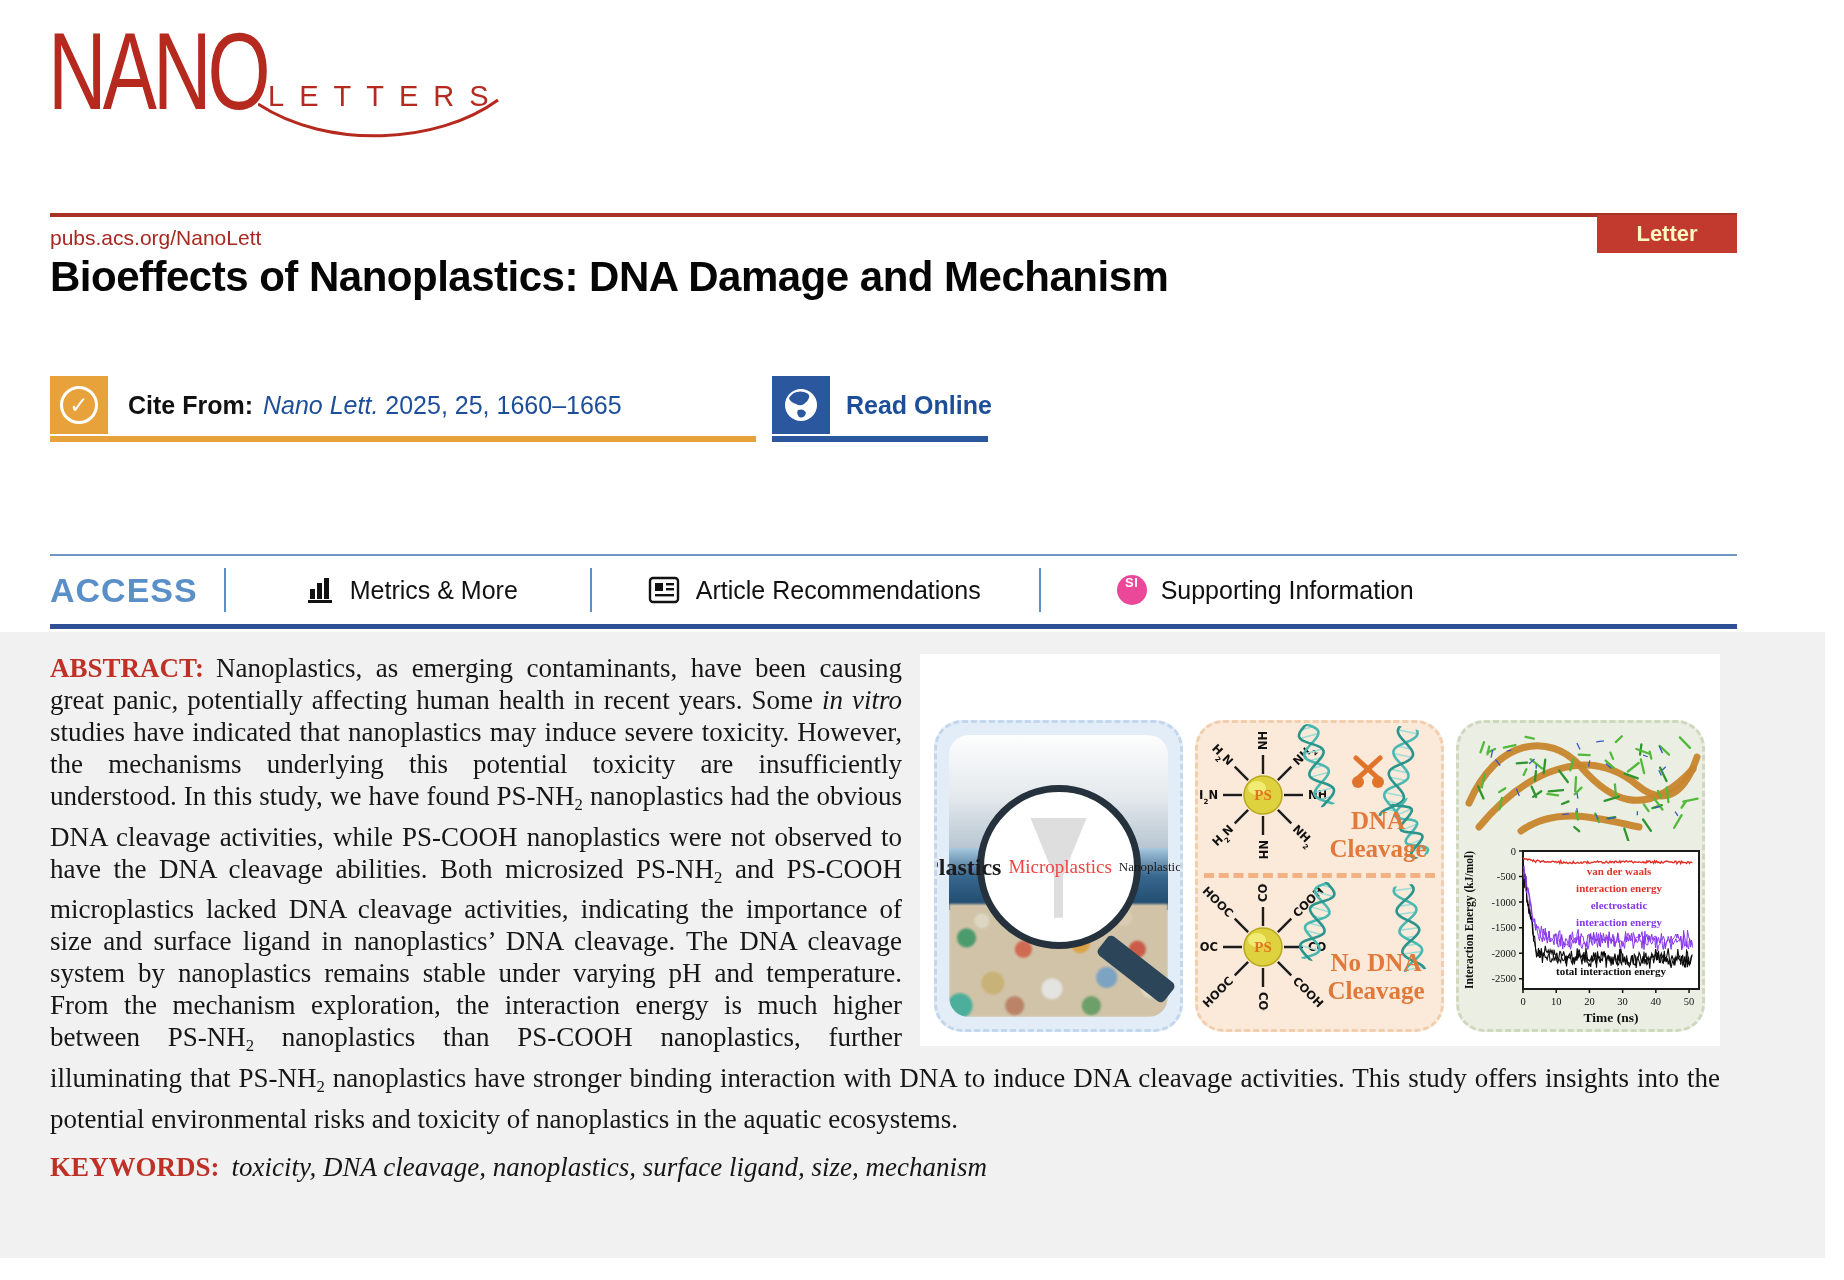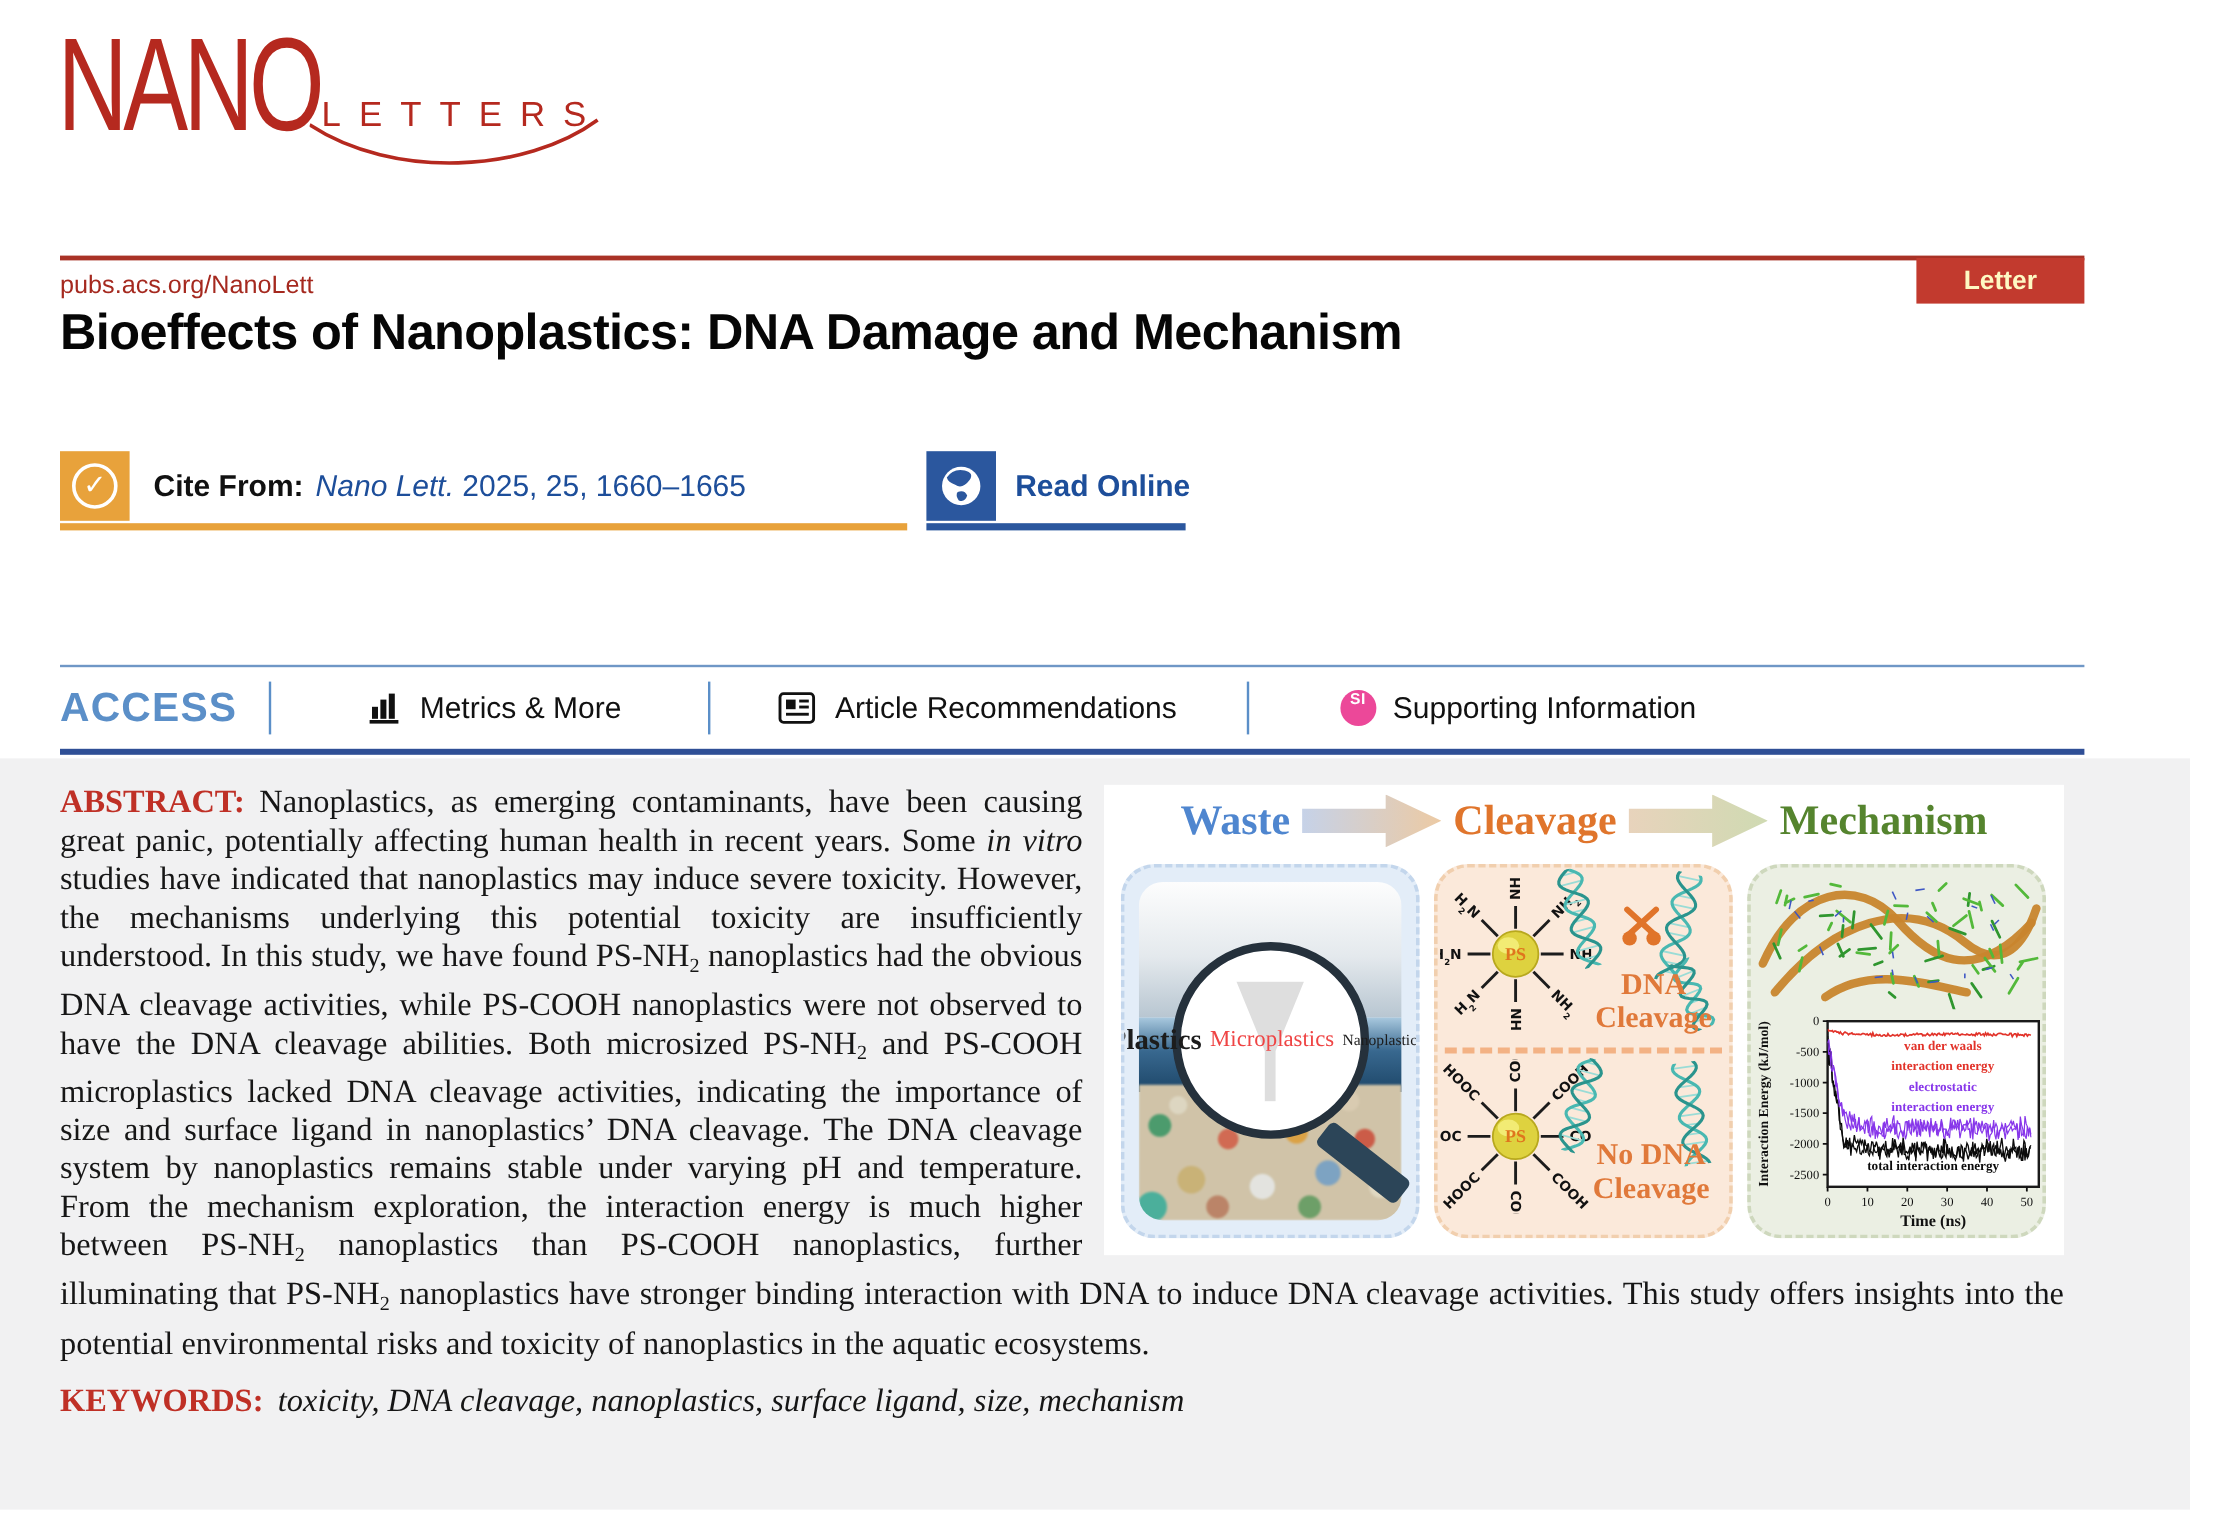--- a/index.html
+++ b/index.html
@@ -186,27 +186,20 @@
         <span>Supporting Information</span>
       </span>
     </div>
     <div class="abs access-botline"></div>
   </div>
 
   <div class="abs gray-section">
     <div class="abstract-flow">
 
       <div class="ga">
-        <div class="ga-header">
-            <span class="ga-step" style="color: rgb(79, 134, 207);">Waste</span>
-            <div class="ga-arrow arrow-0"></div>
-            <span class="ga-step" style="color: rgb(224, 117, 44);">Cleavage</span>
-            <div class="ga-arrow arrow-1"></div>
-            <span class="ga-step" style="color: rgb(85, 132, 46);">Mechanism</span>
-          </div>
         <div class="ga-panels">
 
           <div class="panel panel-waste">
             <div class="ocean">
               <div class="clouds"></div>
               <div class="sea"></div>
               <div class="debris"></div>
             </div>
             <div class="mag-handle"></div>
             <div class="magnifier">

